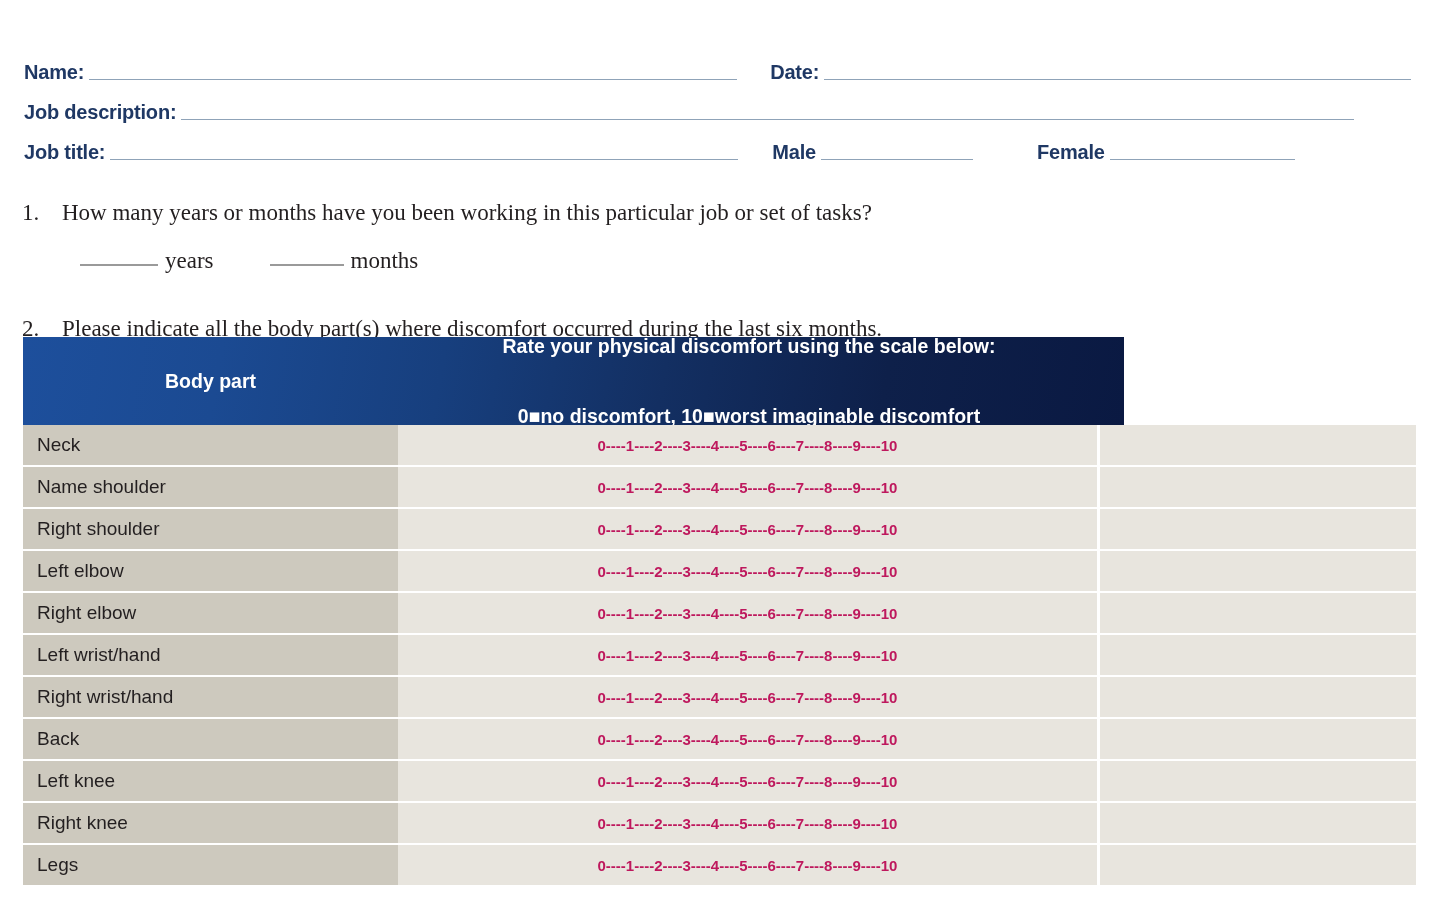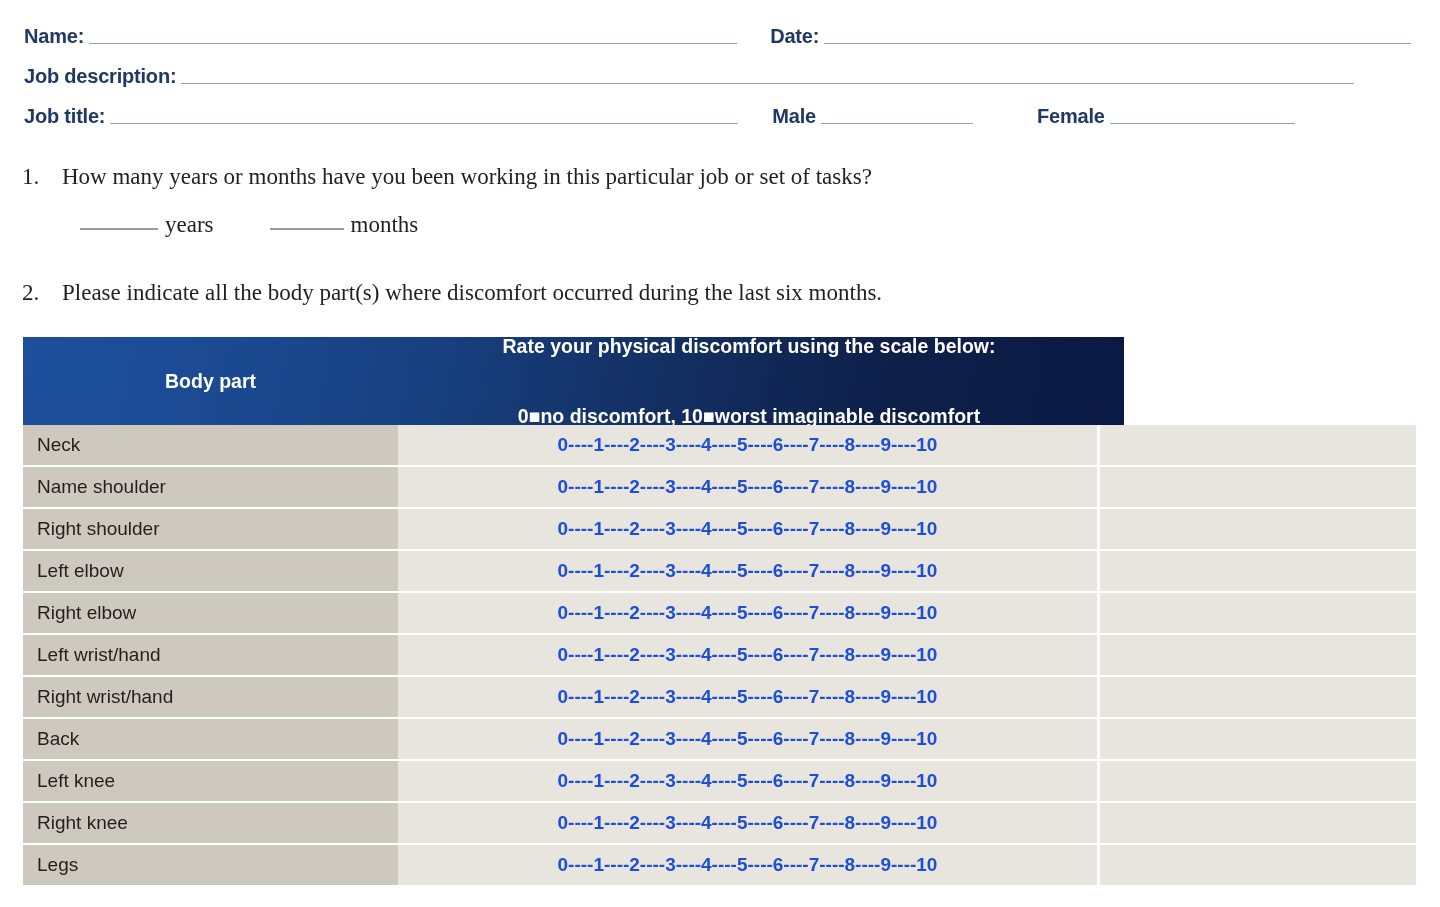--- a/index.html
+++ b/index.html
@@ -12,20 +12,21 @@
     background: #ffffff;
     font-family: "Liberation Sans", sans-serif;
     overflow: hidden;
     position: relative;
   }
 
   
   .form-header {
     padding: 0 24px;
     padding-top: 8px;
+    margin-top: 36px;
   }
   .form-row {
     display: flex;
     align-items: flex-end;
     height: 40px;
   }
   .field-label {
     color: #1f3864;
     font-size: 20px;
     font-weight: 600;
@@ -143,23 +144,23 @@
     padding-left: 14px;
     font-size: 19px;
     color: #231f20;
     font-family: "Liberation Sans", sans-serif;
     font-weight: 500;
     border-bottom: 2px solid #ffffff;
   }
   .cell-scale {
     background: #e8e5de;
     justify-content: center;
-    font-size: 19px;
+    font-size: 15px;
     font-weight: bold;
-    color: #1d4ed8;
+    color: #be185d;
     letter-spacing: 0px;
     font-family: "Liberation Sans", sans-serif;
     border-bottom: 2px solid #ffffff;
     border-right: 3px solid #ffffff;
   }
   .cell-tasks {
     background: #e8e5de;
     border-bottom: 2px solid #ffffff;
   }
   .scale-text {

